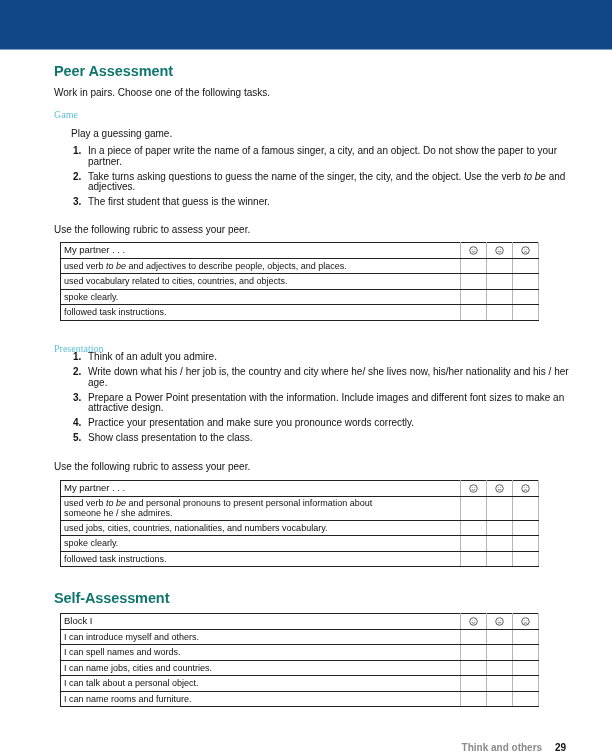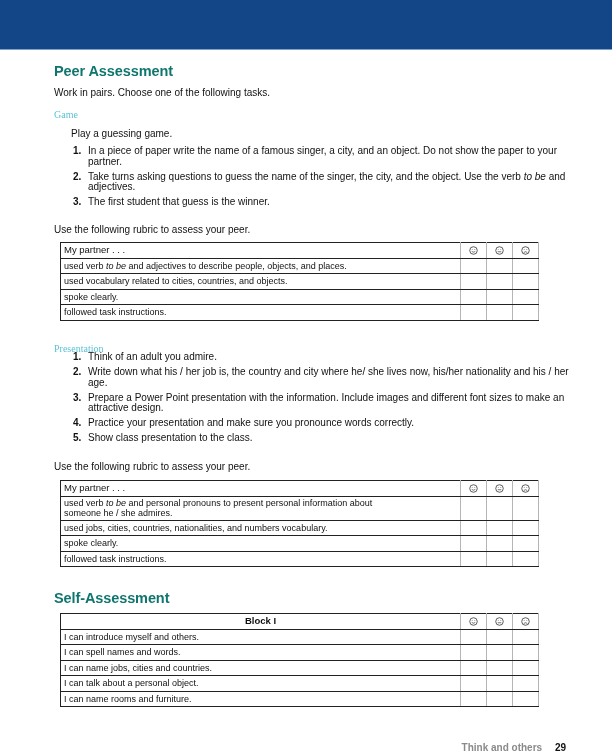--- a/index.html
+++ b/index.html
@@ -27,21 +27,21 @@
   }
   table.rubric td {
     border-top: 1px solid #222; border-bottom: 1px solid #222;
     border-left: 1px solid #b5b5b5; border-right: 1px solid #b5b5b5;
     padding: 1px 3px 1px 3px; height: 12.5px; line-height: 10.5px; vertical-align: middle;
   }
   table.rubric td:first-child { border-left: 1px solid #222; }
   table.rubric td:last-child { border-right: 1px solid #b5b5b5; }
   table.rubric td.face { width: 25px; text-align: center; font-size: 10px; padding: 0; }
   table.rubric tr.head td { font-size: 9.5px; }
-  table.rubric td.center { text-align: center; font-weight: bold; }
+  table.rubric td.center { text-align: left; font-weight: normal; }
   .face svg { width: 9px; height: 9px; vertical-align: middle; }
   .footer { position: absolute; top: 742px; right: 46px; font-size: 10px; font-weight: bold; }
   .footer .section { color: #8a8a8a; margin-right: 10px; }
   .footer .page { color: #111; }
 </style>
 </head>
 <body>
 
 <div class="topbar"></div>
 

